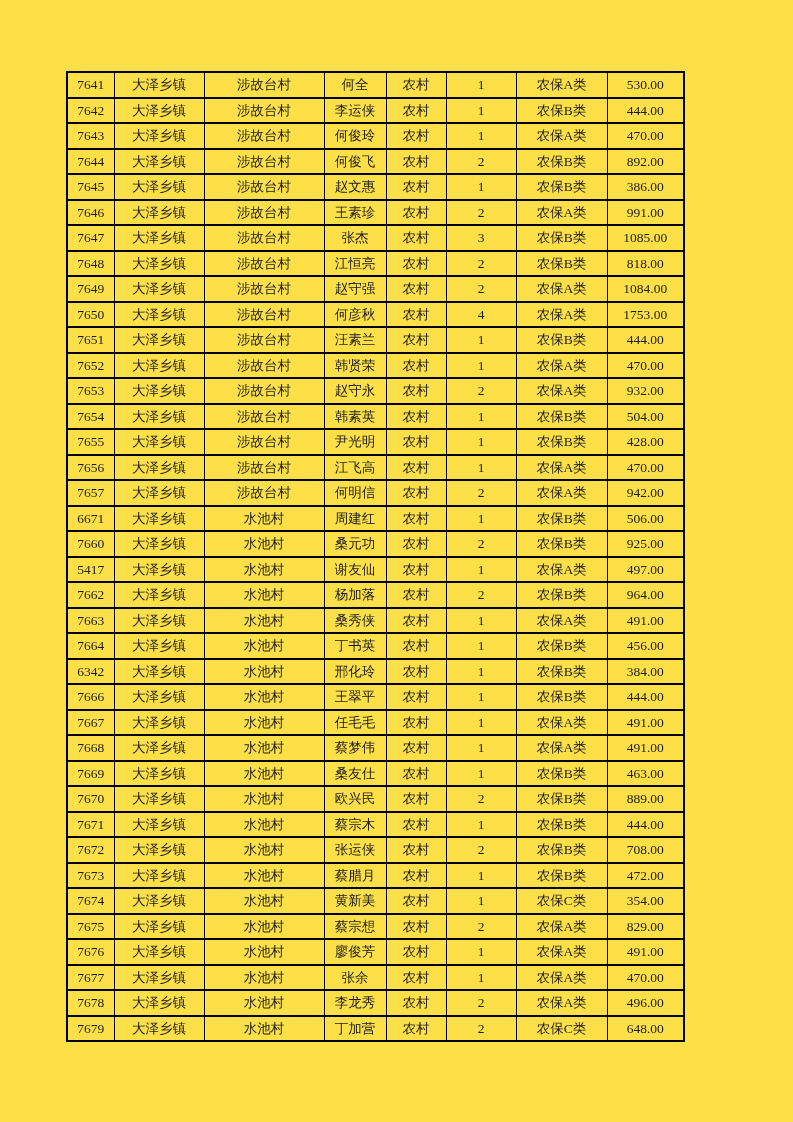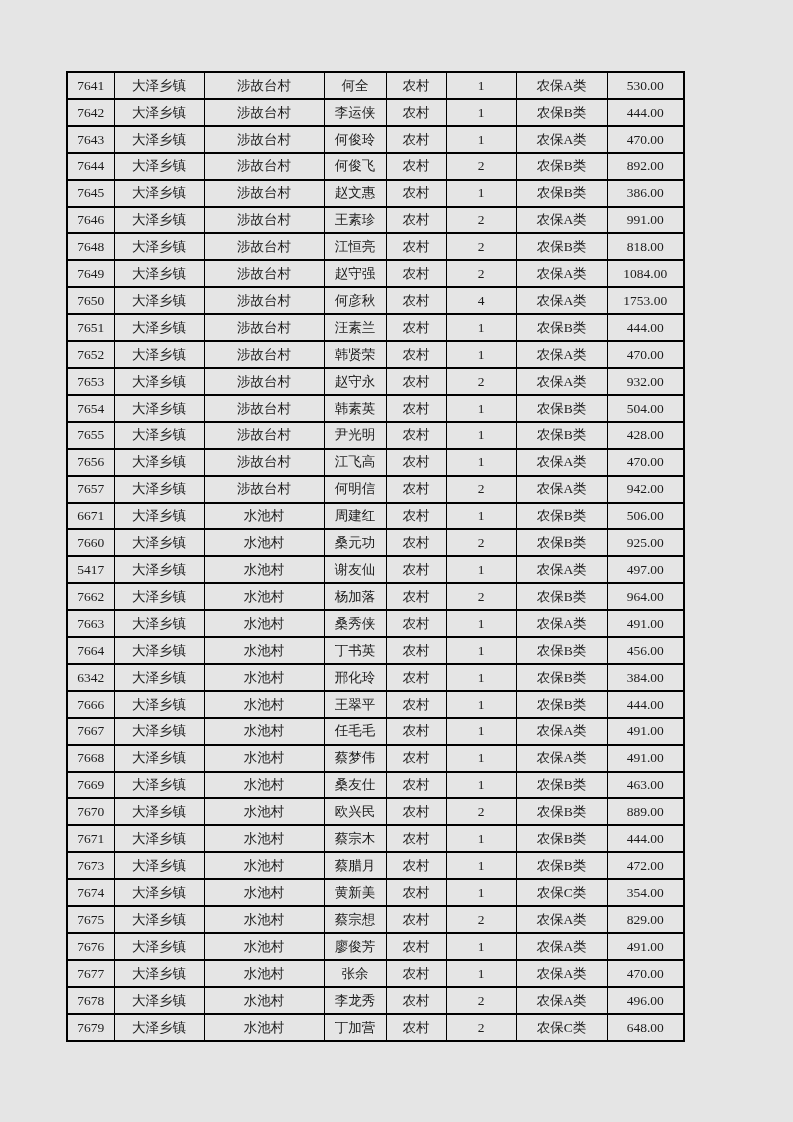--- a/index.html
+++ b/index.html
@@ -12,21 +12,21 @@
     background: #ffffff;
     position: relative;
     font-family: "Liberation Serif", "DejaVu Serif", serif;
   }
   .sheet {
     position: absolute;
     left: 0;
     top: 0;
     width: 793px;
     height: 1122px;
-    background: #e5e5e5;
+    background: #fde047;
     overflow: hidden;
   }
   table.grid {
     position: absolute;
     left: 66px;
     top: 71px;
     width: 617px;
     height: 971px;
     border-collapse: collapse;
     table-layout: fixed;
@@ -117,20 +117,30 @@
           <td>7646</td>
           <td>大泽乡镇</td>
           <td>涉故台村</td>
           <td>王素珍</td>
           <td>农村</td>
           <td>2</td>
           <td>农保A类</td>
           <td>991.00</td>
         </tr>
         <tr>
+          <td>7647</td>
+          <td>大泽乡镇</td>
+          <td>涉故台村</td>
+          <td>张杰</td>
+          <td>农村</td>
+          <td>3</td>
+          <td>农保B类</td>
+          <td>1085.00</td>
+        </tr>
+        <tr>
           <td>7648</td>
           <td>大泽乡镇</td>
           <td>涉故台村</td>
           <td>江恒亮</td>
           <td>农村</td>
           <td>2</td>
           <td>农保B类</td>
           <td>818.00</td>
         </tr>
         <tr>
@@ -345,20 +355,30 @@
         </tr>
         <tr>
           <td>7671</td>
           <td>大泽乡镇</td>
           <td>水池村</td>
           <td>蔡宗木</td>
           <td>农村</td>
           <td>1</td>
           <td>农保B类</td>
           <td>444.00</td>
+        </tr>
+        <tr>
+          <td>7672</td>
+          <td>大泽乡镇</td>
+          <td>水池村</td>
+          <td>张运侠</td>
+          <td>农村</td>
+          <td>2</td>
+          <td>农保B类</td>
+          <td>708.00</td>
         </tr>
         <tr>
           <td>7673</td>
           <td>大泽乡镇</td>
           <td>水池村</td>
           <td>蔡腊月</td>
           <td>农村</td>
           <td>1</td>
           <td>农保B类</td>
           <td>472.00</td>

